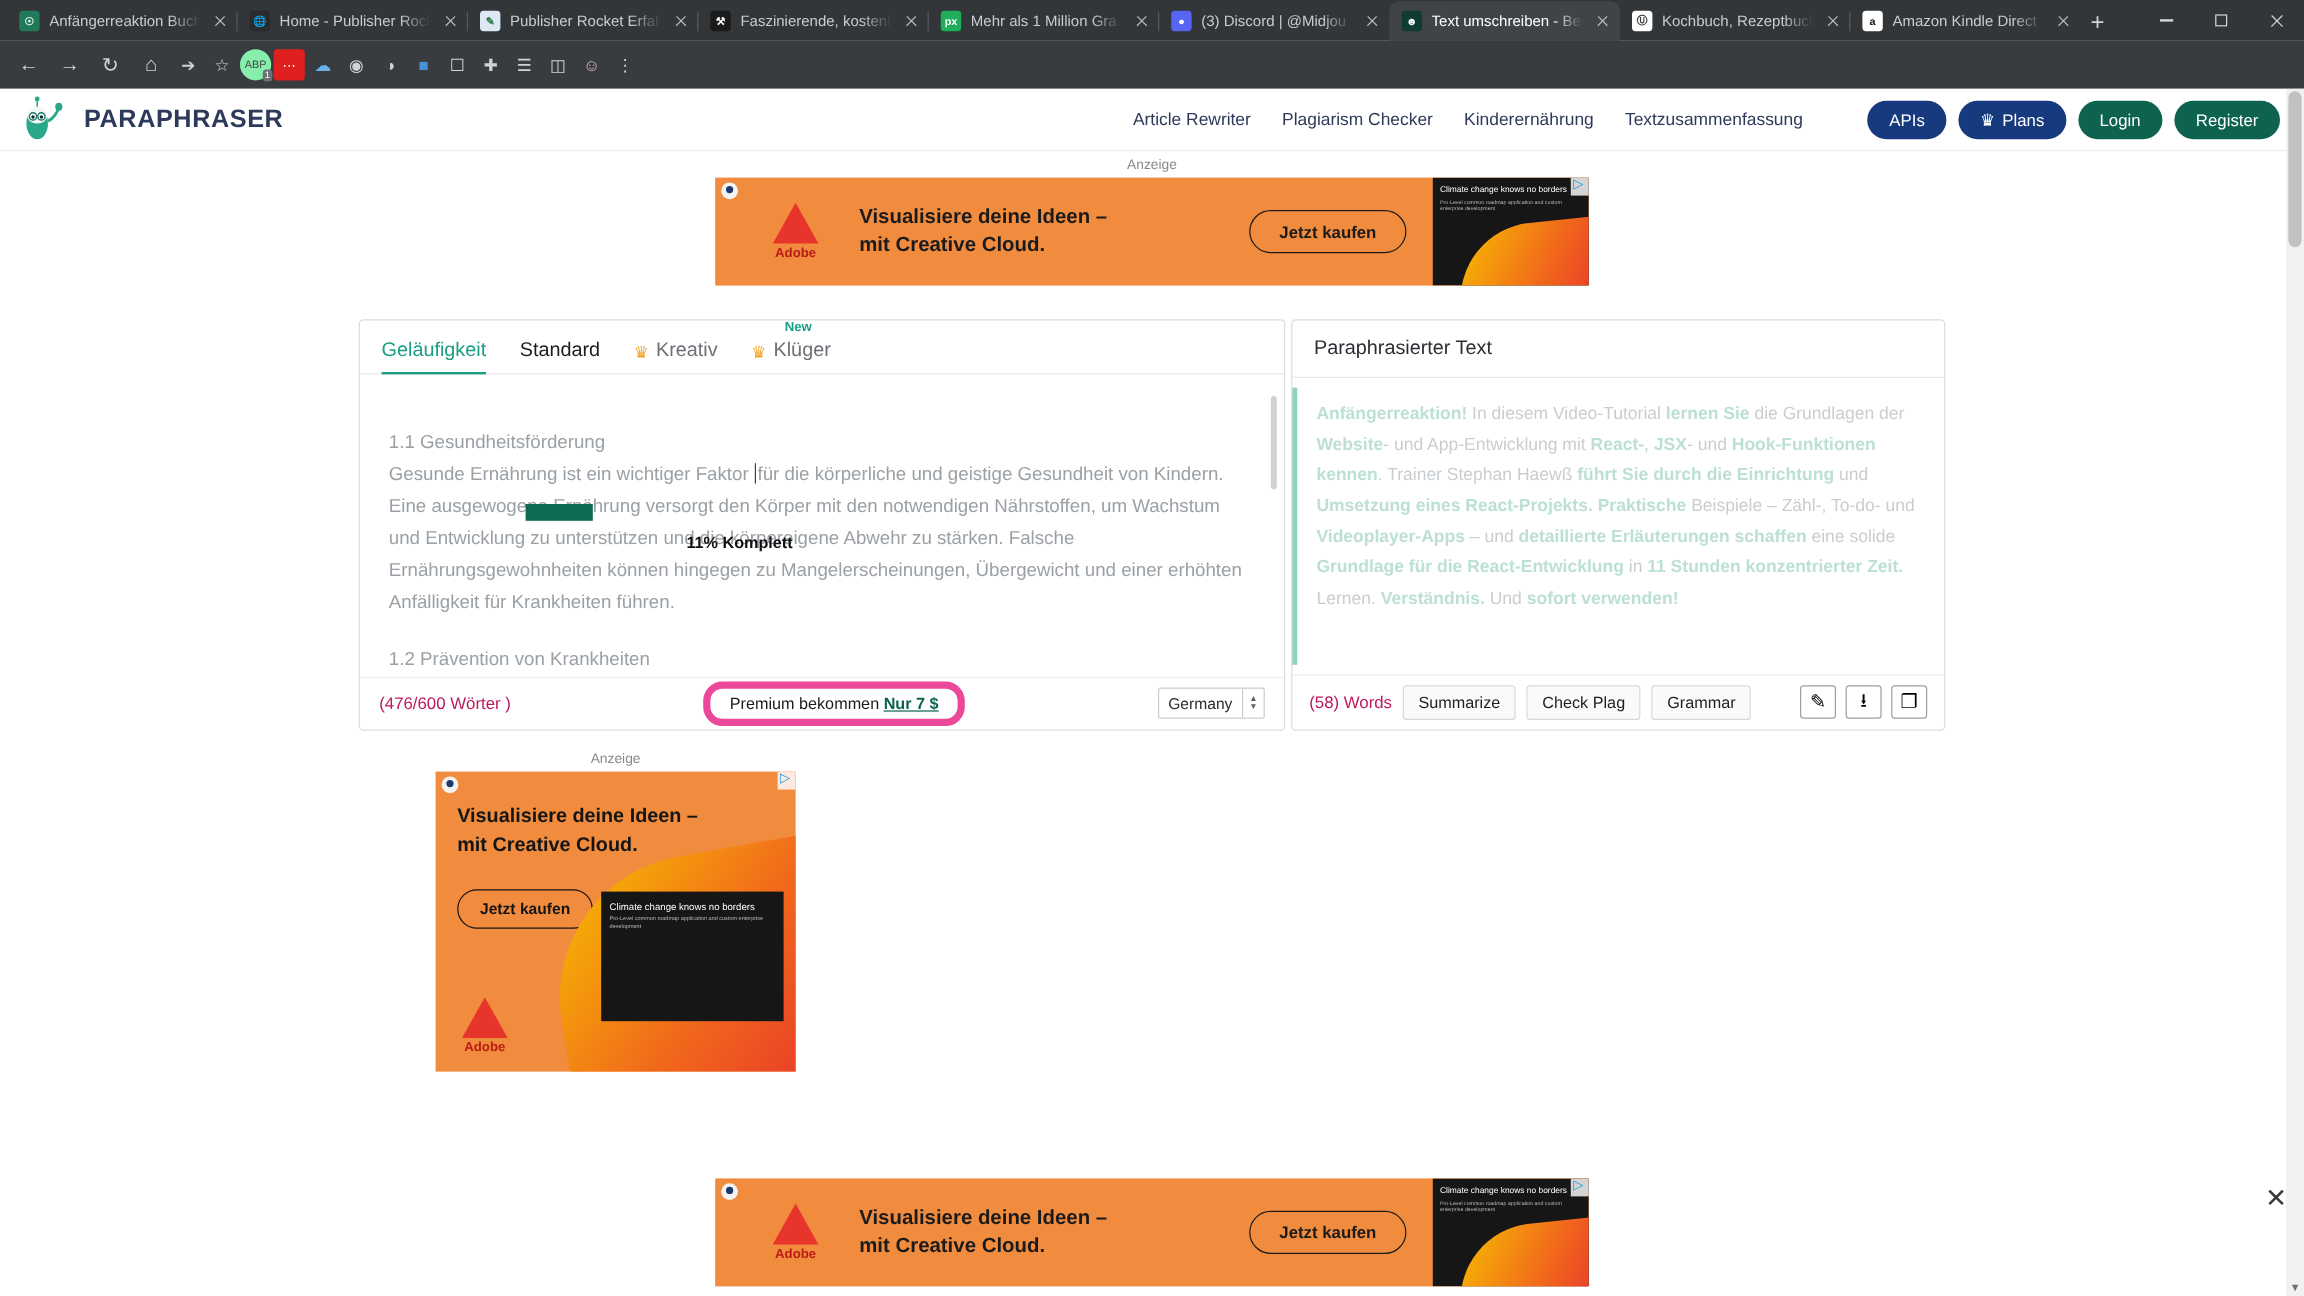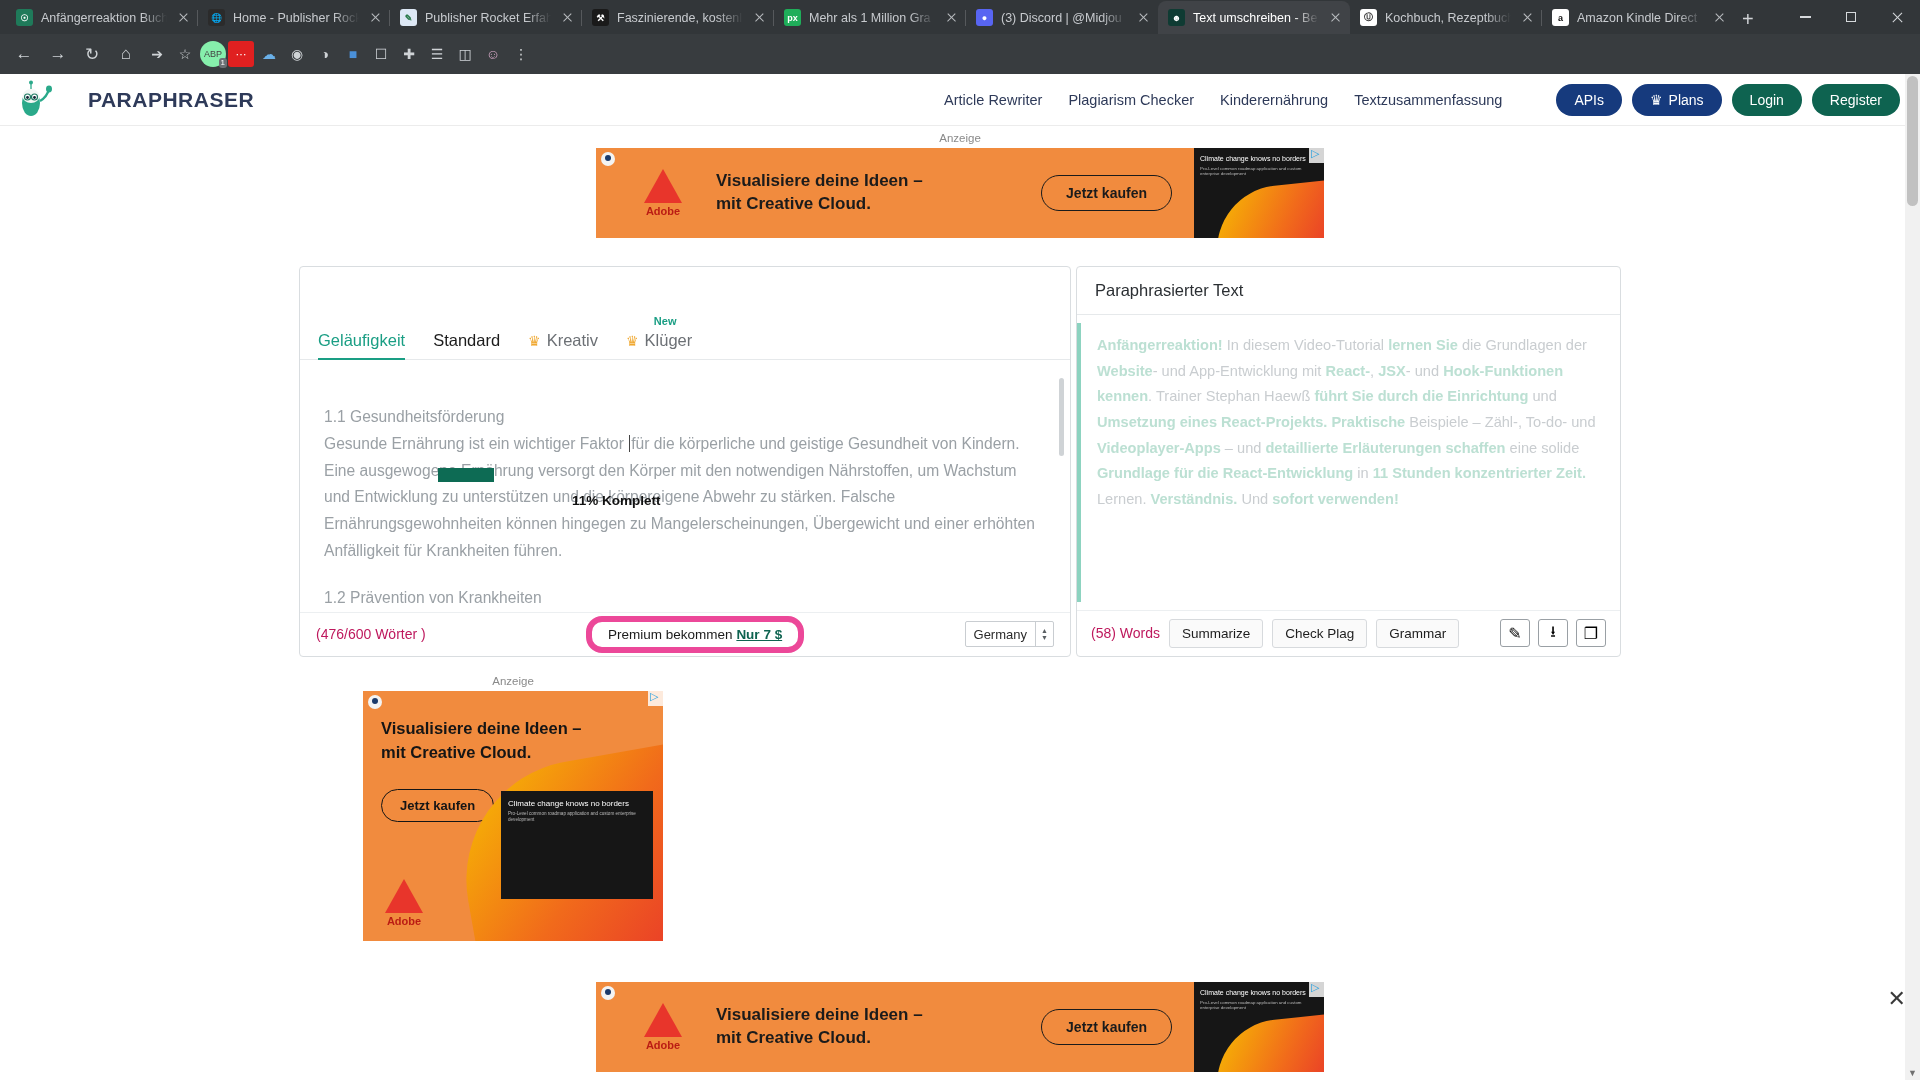--- a/index.html
+++ b/index.html
@@ -68,21 +68,21 @@
     position: absolute; right: -1px; bottom: -1px; background: #6b7075; color: #fff;
     font-size: 8px; border-radius: 3px; padding: 0 2px; line-height: 10px;
   }
 
   
   .page { flex: 1; background: #fff; overflow: hidden; position: relative; }
   .sitehead {
     height: 52px; display: flex; align-items: center; padding: 0 20px 0 14px;
     border-bottom: 1px solid #ececec; background: #fff;
   }
-  .brand { display: flex; align-items: center; gap: 32px; }
+  .brand { display: flex; align-items: center; gap: 14px; }
   .brand-logo { width: 42px; height: 42px; position: relative; }
   .brand-name { font-size: 21px; font-weight: 700; letter-spacing: .5px; color: #2e3a59; }
   .nav { margin-left: auto; display: flex; align-items: center; gap: 26px; }
   .nav a { color: #2e3a59; font-size: 14.5px; text-decoration: none; white-space: nowrap; }
   .hbtns { display: flex; align-items: center; gap: 10px; margin-left: 28px; }
   .hbtn { height: 32px; border-radius: 16px; padding: 0 18px; display: flex; align-items: center; justify-content: center; gap: 6px; color: #fff; font-size: 14px; white-space: nowrap; }
   .hbtn.navy { background: #163a7d; }
   .hbtn.green { background: #0e6350; }
 
   .adlabel { text-align: center; font-size: 11.5px; color: #8a8a8a; padding: 6px 0 4px; }
@@ -102,21 +102,21 @@
   .ad-avatar::after { content: ""; position: absolute; left: 4px; top: 3px; width: 6px; height: 6px; border-radius: 50%; background: #1b3a6b; }
 
   
   .tool-wrap { display: flex; justify-content: center; margin-top: 28px; }
   .tool { display: flex; gap: 5px; }
   .panel { border: 1px solid #d9dde0; border-radius: 4px; background: #fff; }
   .panel-left { width: 772px; display: flex; flex-direction: column; }
   .panel-right { width: 545px; display: flex; flex-direction: column; }
   .modes { display: flex; align-items: flex-end; gap: 28px; padding: 16px 18px 0 18px; border-bottom: 1px solid #e6e9eb; }
   .mode { font-size: 16.5px; color: #6c7075; padding-bottom: 9px; position: relative; display: flex; align-items: center; gap: 6px; white-space: nowrap; }
-  .mode.active { color: #1a9e84; margin-top: 48px; }
+  .mode.active { color: #1a9e84; }
   .mode.active::after { content: ""; position: absolute; left: 0; right: 0; bottom: -1px; height: 2.5px; background: #1a9e84; }
   .mode.dark { color: #1c1c1c; }
   .crown { color: #f0a830; font-size: 14px; }
   .newtag { position: absolute; top: -16px; left: 42%; font-size: 11px; color: #1a9e84; font-weight: 700; }
   .editor { flex: 1; padding: 22px 24px 0 24px; position: relative; overflow: hidden; }
   .editor p { color: #9aa0a5; font-size: 15.6px; line-height: 1.72; }
   .caret { display: inline-block; width: 1px; height: 17px; background: #444; vertical-align: -3px; margin: 0 1px; }
   .progress-bar { position: absolute; left: 138px; top: 108px; width: 56px; height: 14px; background: #0d6b54; }
   .progress-label { position: absolute; left: 272px; top: 133px; font-size: 13.5px; font-weight: 700; color: #111; }
   .panel-foot { height: 44px; display: flex; align-items: center; padding: 0 16px; gap: 12px; border-top: 1px solid #eceff1; }

